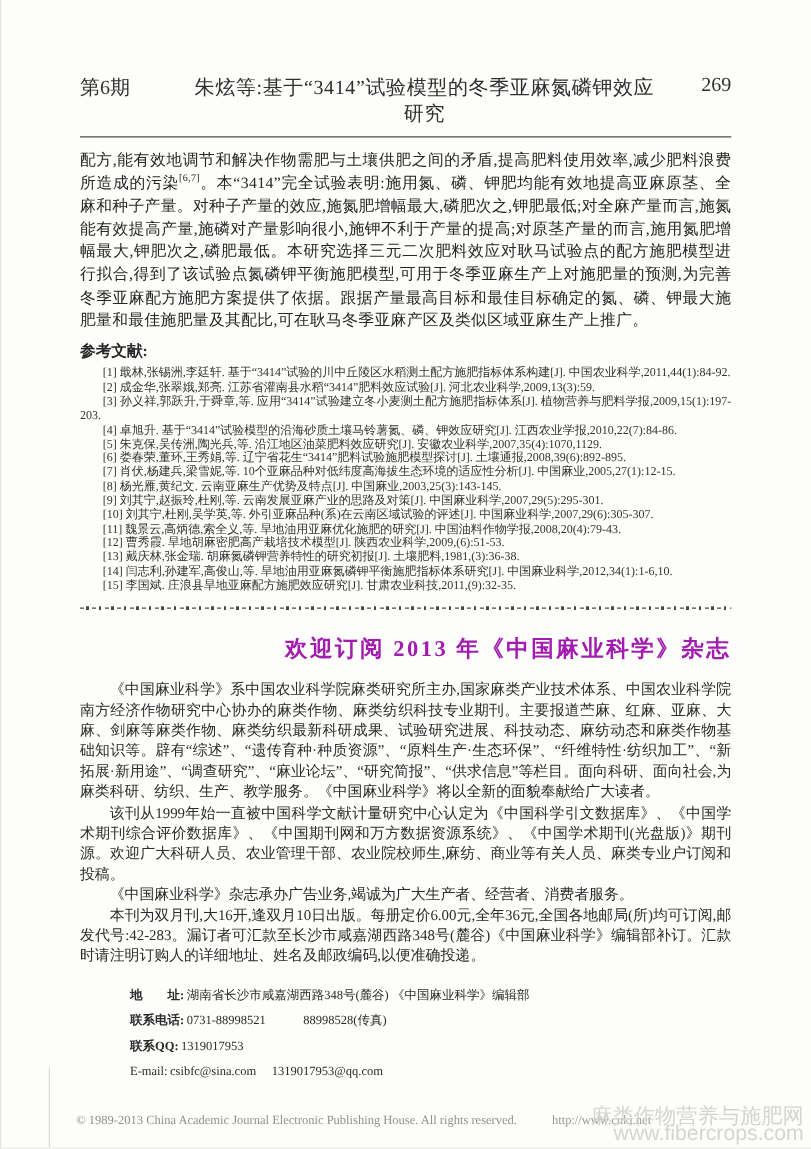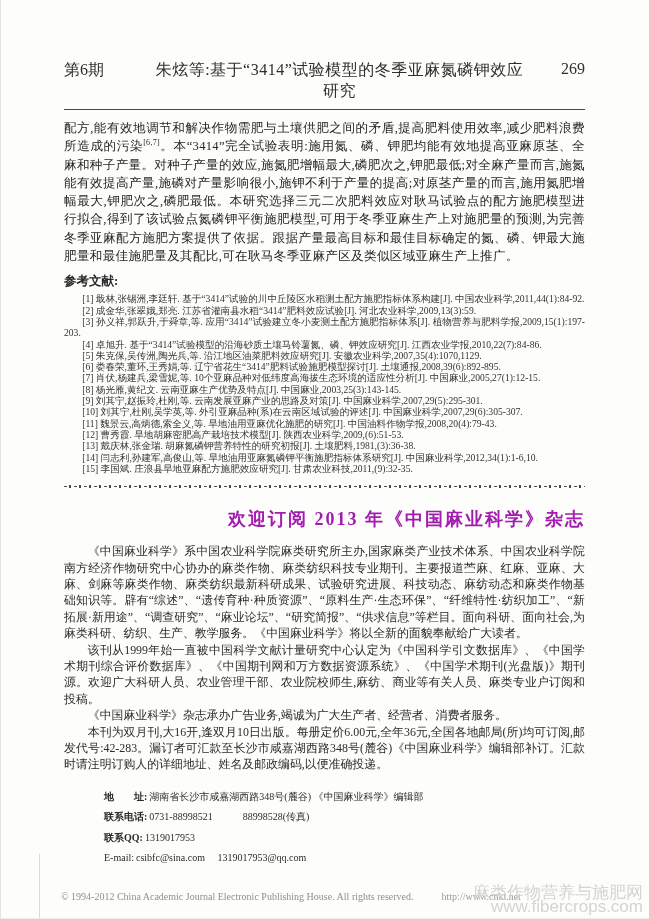--- a/index.html
+++ b/index.html
@@ -112,21 +112,21 @@
         <div class="contact-row"><span class="c-label">地　　址:</span><span class="c-value">湖南省长沙市咸嘉湖西路348号(麓谷)  《中国麻业科学》编辑部</span></div>
         <div class="contact-row"><span class="c-label">联系电话:</span><span class="c-value">0731-88998521　　　88998528(传真)</span></div>
         <div class="contact-row"><span class="c-label">联系QQ:</span><span class="c-value">1319017953</span></div>
         <div class="contact-row"><span class="c-label">E-mail:</span><span class="c-value">csibfc@sina.com　 1319017953@qq.com</span></div>
       </div>
     </div>
 
   </div>
 
   <div class="footer">
-    <span>© 1994-2012 China Academic Journal Electronic Publishing House. All rights reserved.</span><span class="url">http://www.cnki.net</span>
+    <span>© 1989-2013 China Academic Journal Electronic Publishing House. All rights reserved.</span><span class="url">http://www.cnki.net</span>
   </div>
 
   <div class="watermark">
     <div>麻类作物营养与施肥网</div>
     <div>www.fibercrops.com</div>
   </div>
 
   <div class="scan-line"></div>
 </div>
 

